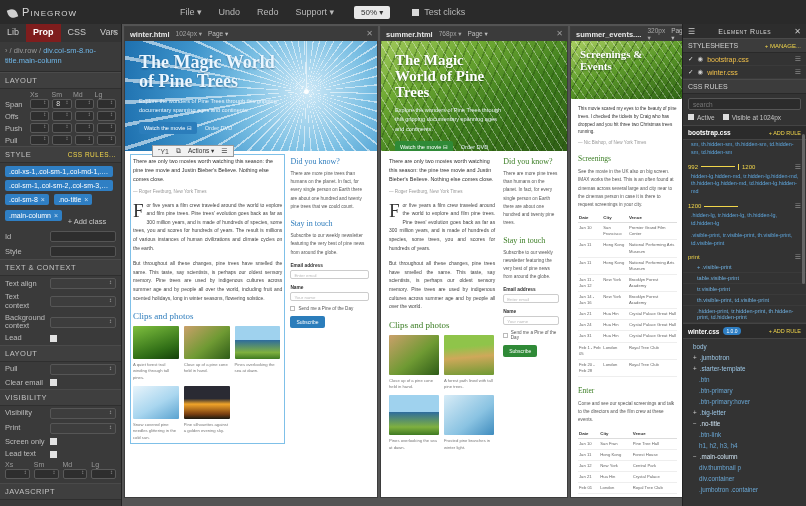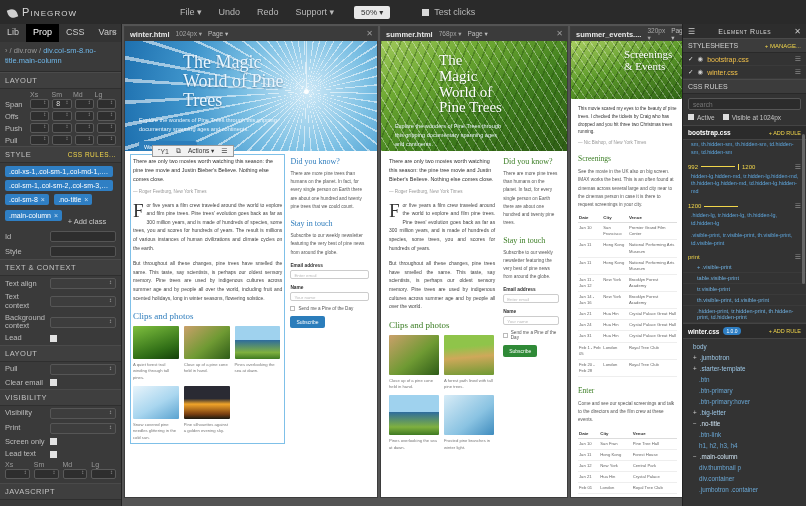--- a/index.html
+++ b/index.html
@@ -20,31 +20,31 @@
     width:9px;height:9px;background:#cfcfcf;border-radius:0 60% 0 60%;
     transform:rotate(-20deg); margin-right:5px;
   }
   .logo .name{ color:#d8d8d8; font-size:11px; letter-spacing:1.1px; font-variant:small-caps; }
   .menu{ display:flex; align-items:center; gap:17px; margin-left:20px;padding-left:40px; }
   .menu .mi{ color:#b9b9b9; font-size:9px; cursor:pointer; }
   .zoombox{
     margin-left:20px; background:#e8e8e8; color:#333; font-size:8px;
     padding:2px 7px; border-radius:2px; cursor:pointer;
   }
-  .testclicks{ margin-left:32px; display:flex; align-items:center; gap:5px; color:#b9b9b9; font-size:9px;}
+  .testclicks{ margin-left:22px; display:flex; align-items:center; gap:5px; color:#b9b9b9; font-size:9px;}
   .chk{ width:7px;height:7px;background:#d9d9d9; display:inline-block;}
 
   
   .left{
     position:absolute; left:0; top:24px; width:122px; bottom:0;
     background:#3a3a3a; border-right:1px solid #232323; overflow:hidden;
   }
   .tabs{ display:flex; align-items:stretch; height:18px; background:#333; position:relative;}
   .tab{ padding:3px 7px; font-size:9px; color:#cbcbcb; cursor:pointer; }
-  .tab.active{ background:#000000; color:#fff; }
+  .tab.active{ background:#7f1d1d; color:#fff;font-weight:bold; }
   .collapse{ position:absolute; right:4px; top:3px; color:#9a9a9a; font-size:9px; cursor:pointer;}
   .breadcrumb{
     padding:4px 5px 5px 5px; font-size:7.5px; color:#9c9c9c; line-height:1.35;
     border-bottom:1px solid #2c2c2c;
   }
   .breadcrumb .sel{ color:#6fb6e8; }
   .sect{
     background:#3f3f3f; color:#c3c3c3; font-size:7.5px; letter-spacing:.5px;
     padding:3px 5px; border-top:1px solid #4a4a4a; border-bottom:1px solid #2f2f2f;
     display:flex; justify-content:space-between; align-items:center;
@@ -119,21 +119,21 @@
       linear-gradient(150deg,#9fc85a 0%, #6da832 28%, #3f7d1d 60%, #2d5d14 100%);
   }
   .hero.summer3{
     background:
       repeating-linear-gradient(55deg, rgba(255,255,255,.3) 0 1px, rgba(0,0,0,0) 1px 6px),
       repeating-linear-gradient(120deg, rgba(25,60,8,.4) 0 1.2px, rgba(0,0,0,0) 1.2px 8px),
       linear-gradient(160deg,#a8cd60 0%, #5d9a2a 45%, #2f6415 100%);
     height:58px;
   }
   .hero-in{ position:absolute; left:14px; top:12px; width:58%; }
-  .hero h1{ font-family:"Liberation Serif", serif; font-weight:normal; color:#fff; line-height:1.05;margin-left:44px; }
+  .hero h1{ font-family:"Liberation Serif", serif; font-weight:bold; color:#fff; line-height:1.05; }
   .hero.winter h1{ font-size:18px; color:#eaf6ff; text-shadow:0 1px 2px rgba(0,40,70,.45); }
   .hero.summer h1{ font-size:15px; color:#ffffff; text-shadow:0 1px 2px rgba(0,40,0,.5); }
   .hero.summer3 h1{ font-size:11px; color:#ffffff; text-shadow:0 1px 2px rgba(0,40,0,.5); }
   .hero p{ margin-top:6px; font-size:5.6px; color:#eaf4fb; line-height:1.65; }
   .hero .btns{ margin-top:7px; display:flex; align-items:center; gap:8px; }
   .btn{
     font-size:5.6px; color:#fff; padding:3px 5px; border-radius:2px; cursor:pointer; white-space:nowrap;
   }
   .btn.blue{ background:#2b7dbb; }
   .btn.green{ background:#2f8a37; }

